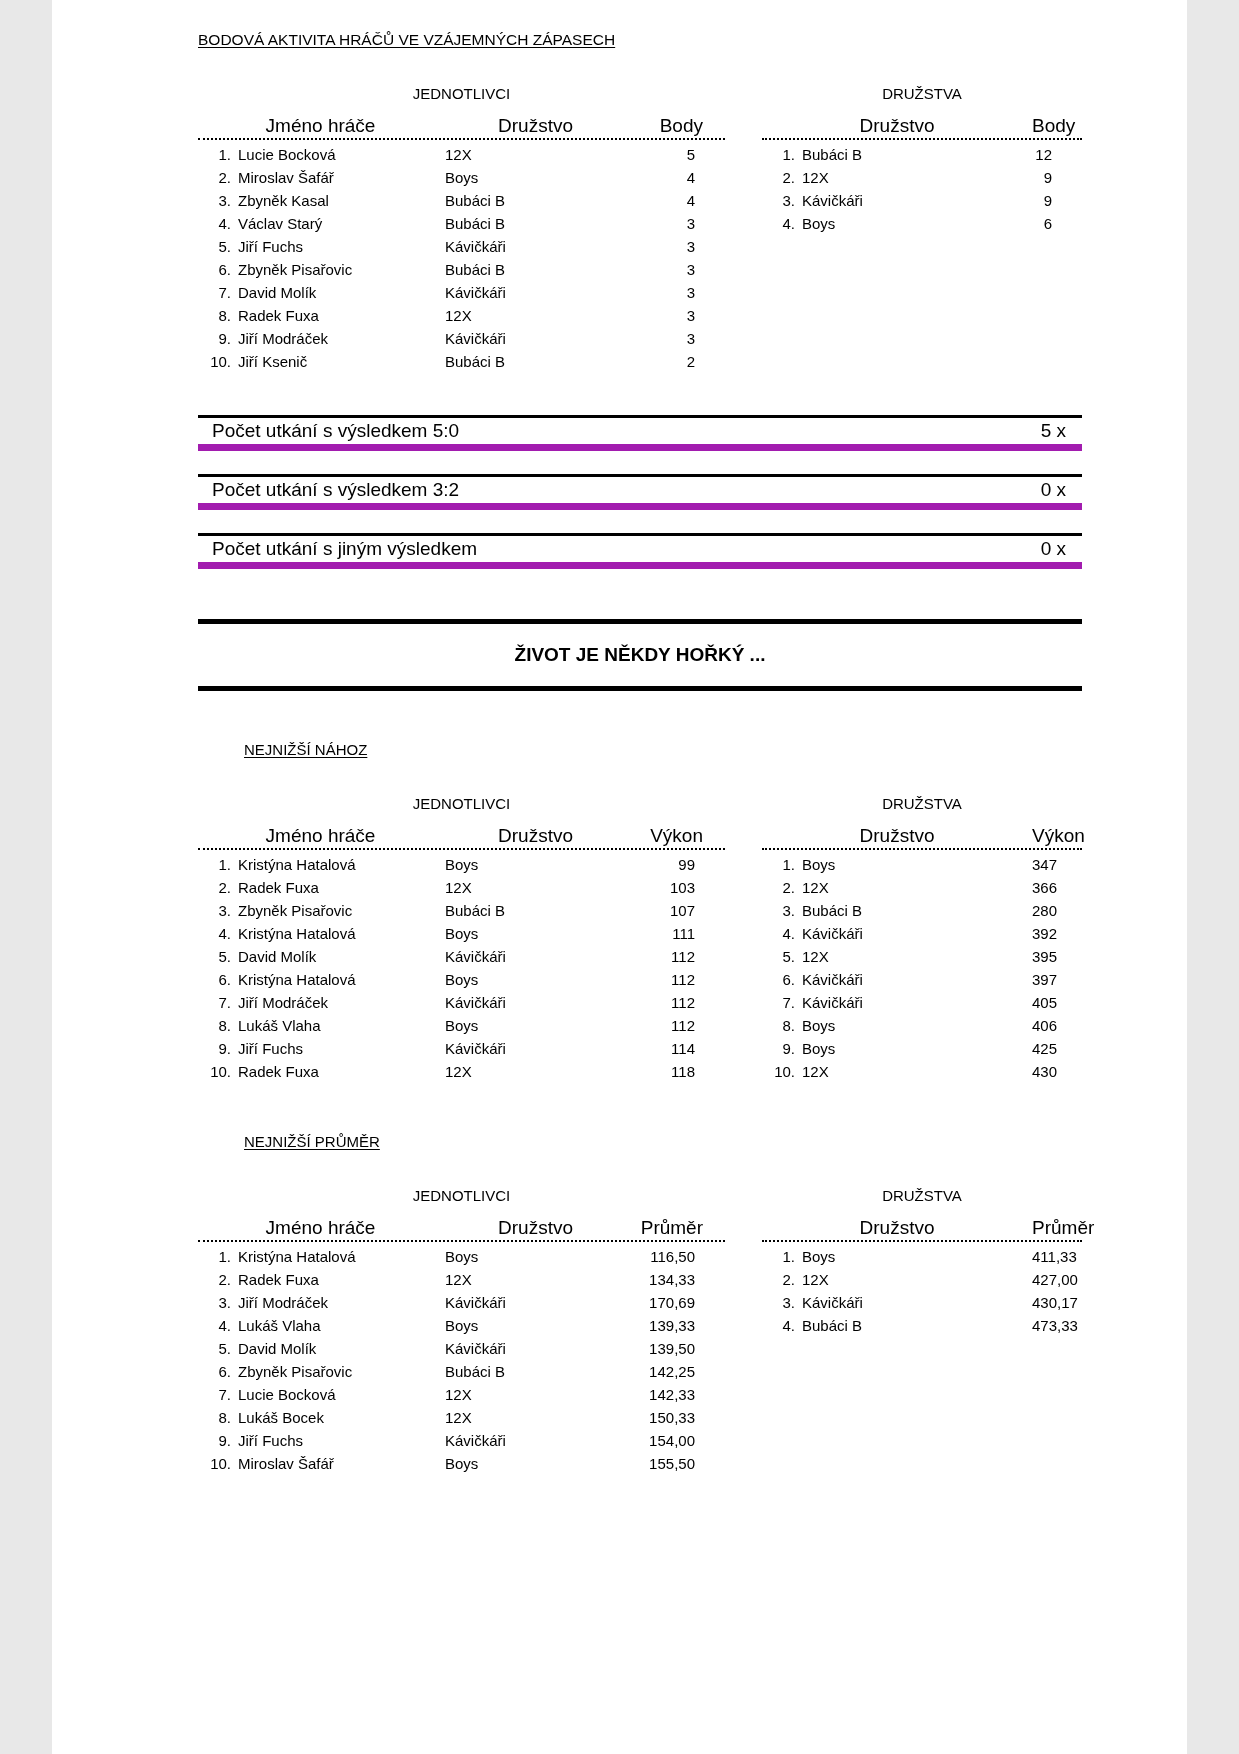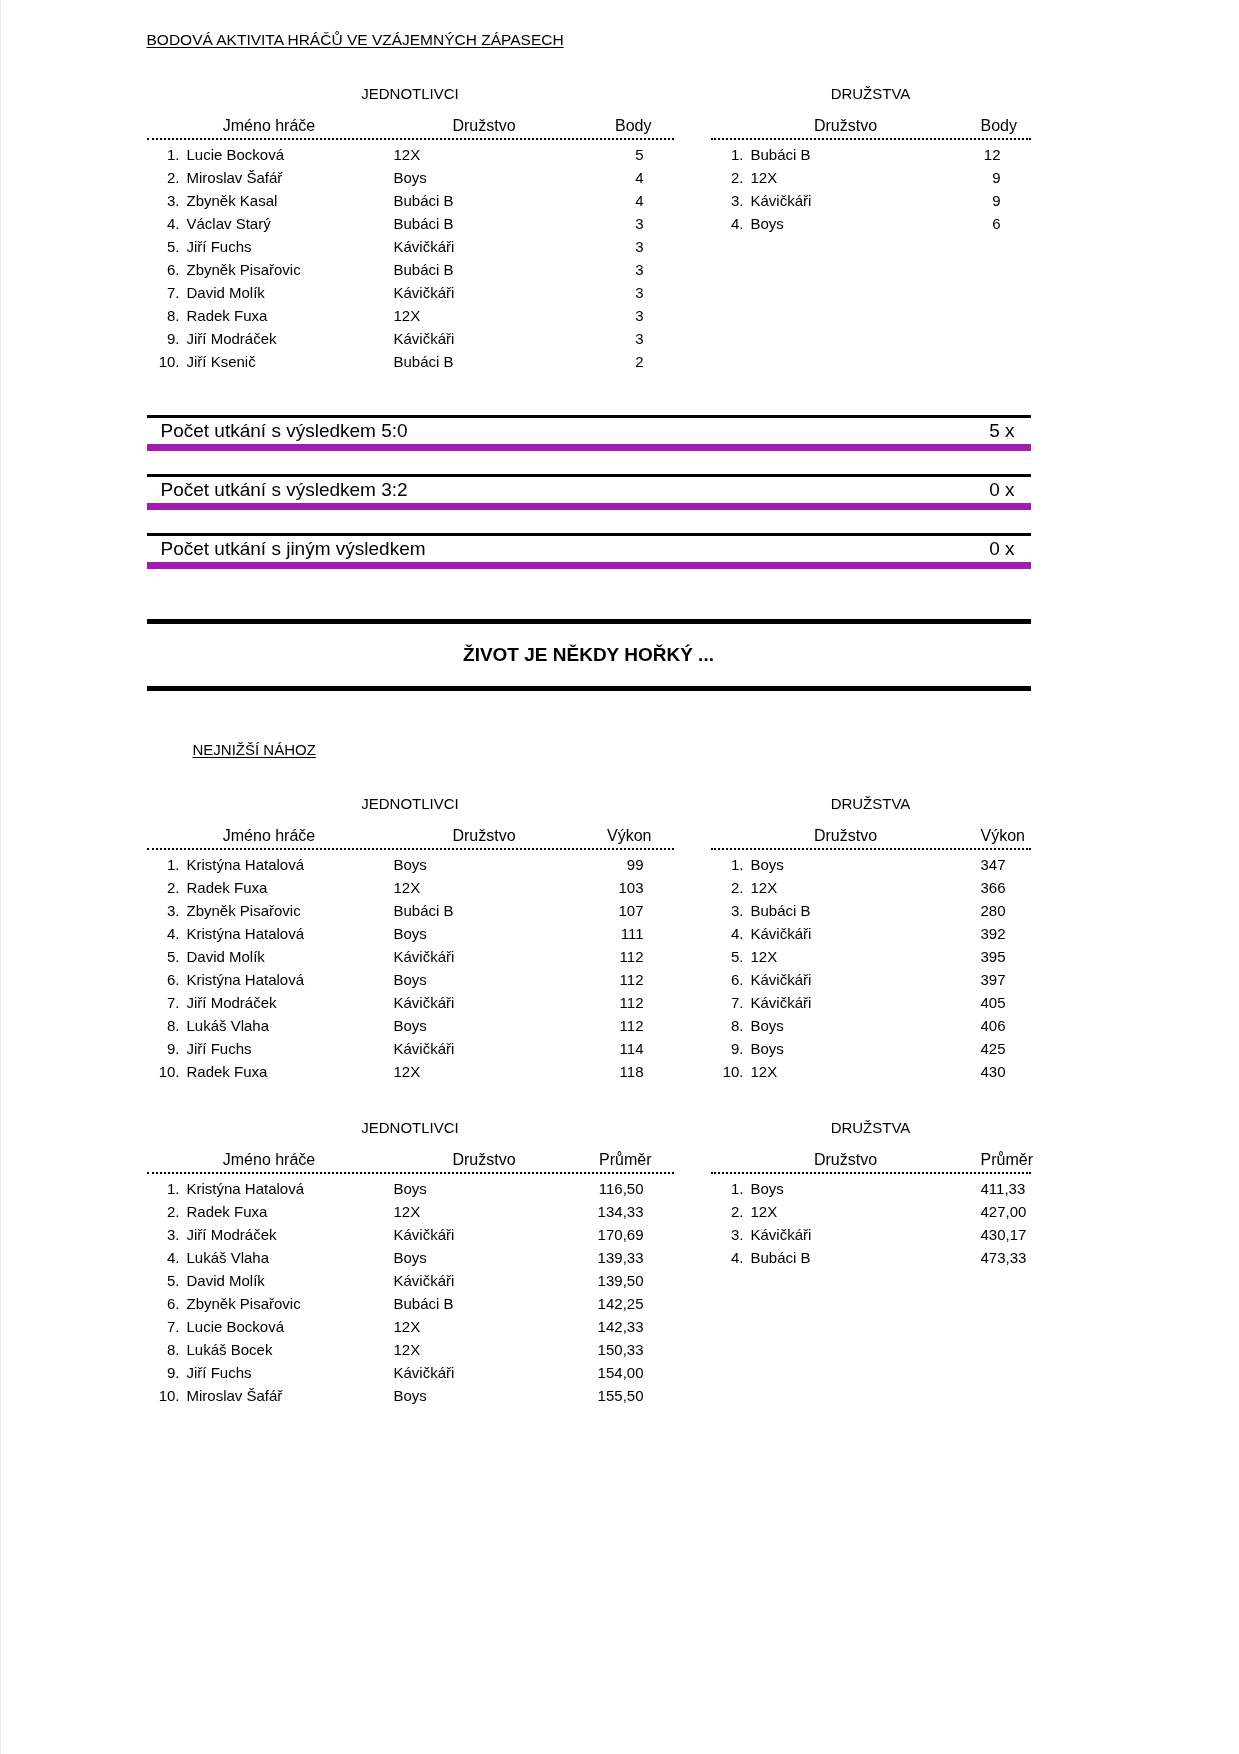--- a/index.html
+++ b/index.html
@@ -1,18 +1,18 @@
 <!DOCTYPE html>
 <html><head>
 <meta charset="utf-8">
 <style>
   html,body { margin:0; padding:0; background:#e8e8e8; }
   .page {
     position:relative;
-    width:1238px; height:1754px;
+    width:1135px; height:1754px;
     background:#ffffff;
     font-family:"Liberation Sans","DejaVu Sans",sans-serif;
     color:#000;
     overflow:hidden;
     margin:0 auto;
   }
   .content { position:absolute; left:146px; top:0; width:884px; }
 
   .doc-title {
     margin-top:30px;
@@ -24,21 +24,21 @@
   .two-col { display:flex; justify-content:space-between; margin-top:16px; }
   .col-left  { width:527px; }
   .col-right { width:320px; }
 
   .group-heading {
     text-align:center; font-size:15px; line-height:18px;
     margin-top:20px; margin-bottom:14px;
   }
 
   .thead {
-    display:grid; font-size:16px; line-height:18px;
+    display:grid; font-size:19px; line-height:18px;
     border-bottom:2px dotted #000; padding-bottom:3px;
   }
   .left-tbl .thead  { grid-template-columns:245px 185px 1fr; }
   .right-tbl .thead { grid-template-columns:270px 1fr; }
   .h-name, .h-team { text-align:center; }
   .h-val { text-align:right; padding-right:22px; }
 
   .tbody { margin-top:3px; }
   .row { display:grid; font-size:15px; line-height:23px; }
   .left-tbl  .row { grid-template-columns:33px 207px 180px 1fr; }
@@ -336,20 +336,21 @@
               <div class="row">
               <span class="c-rank">10.</span>
               <span class="c-name">12X</span>
               <span class="c-val">430</span>
             </div>
             </div>
         </div>
       </div>
     </div>
 
+    <div class="section-heading">NEJNIŽŠÍ PRŮMĚR</div>
     <div class="two-col">
       <div class="col-left">
         <div class="group-heading">JEDNOTLIVCI</div>
         <div class="tbl left-tbl">
           <div class="thead">
             <span class="h-name">Jméno hráče</span>
             <span class="h-team">Družstvo</span>
             <span class="h-val">Průměr</span>
           </div>
           <div class="tbody">

